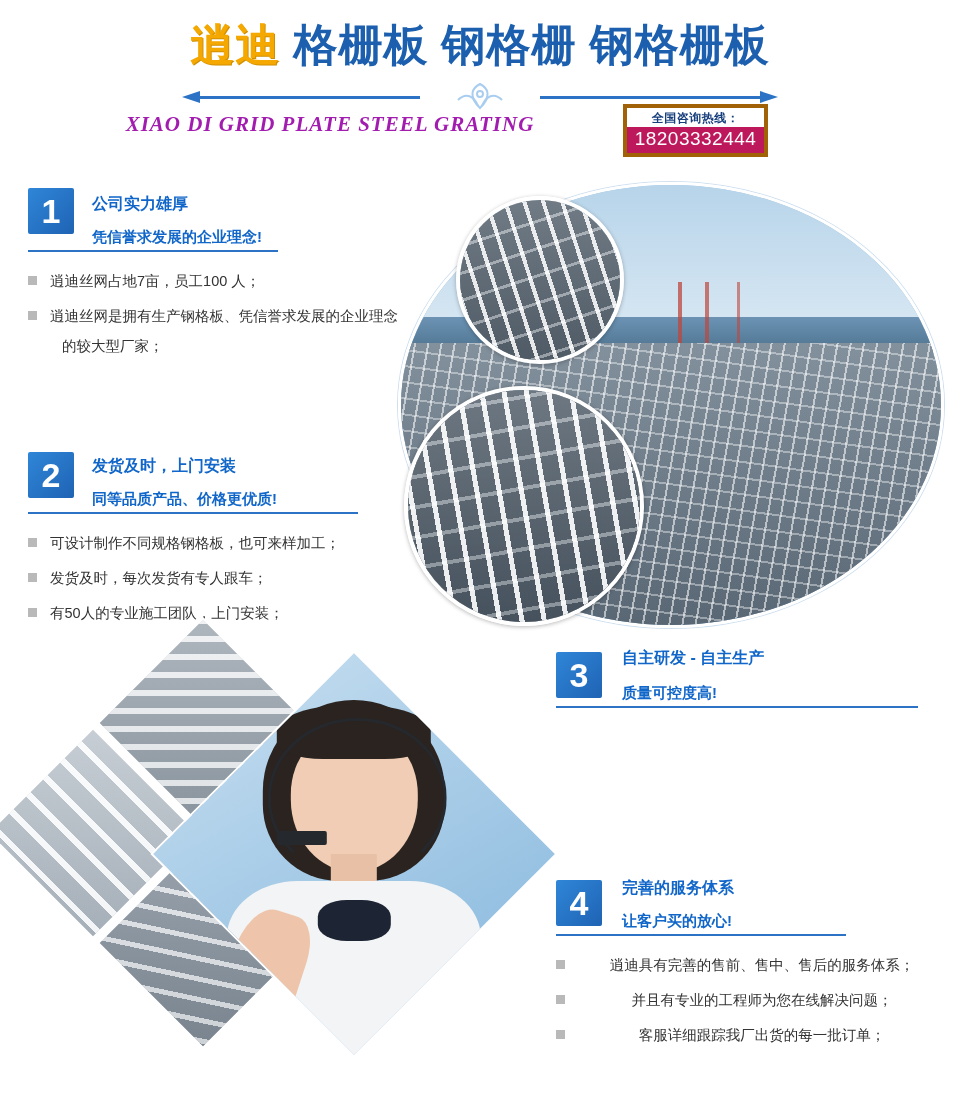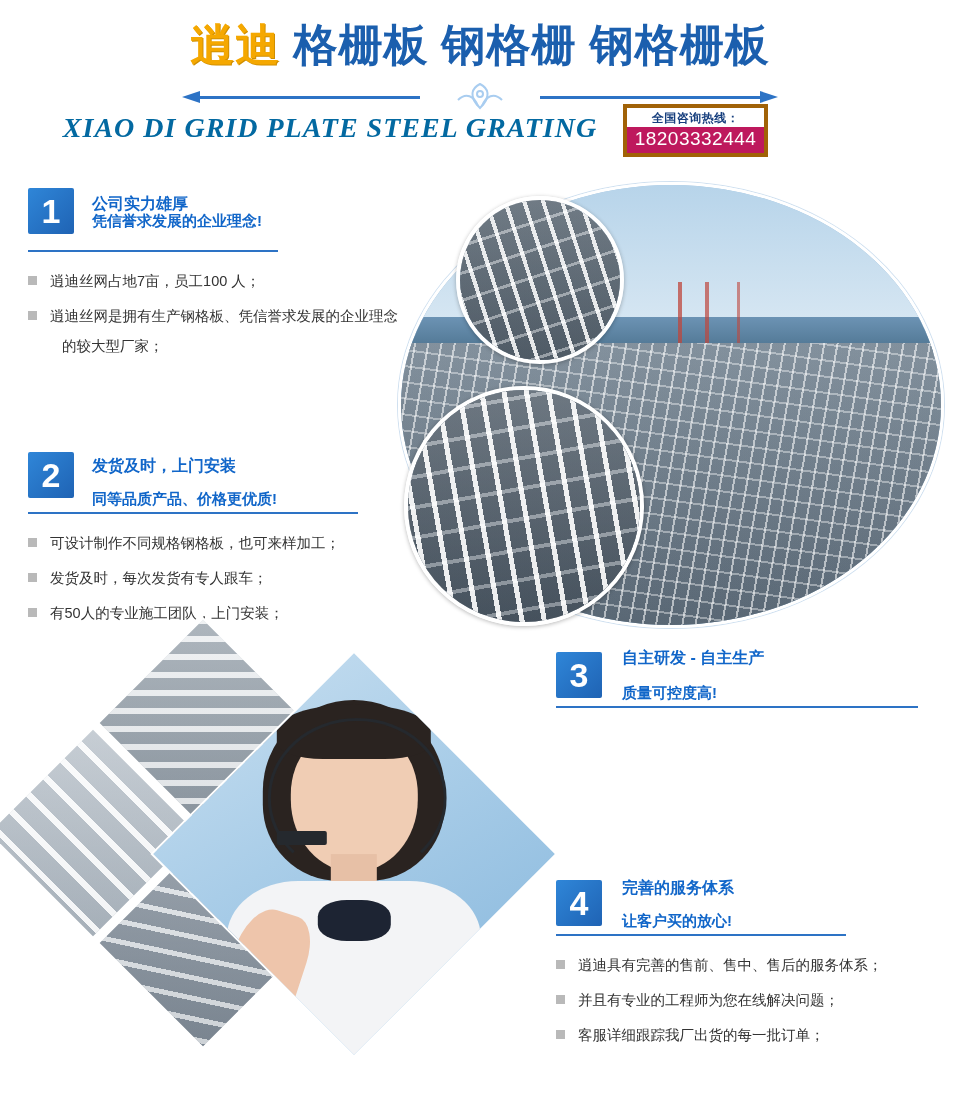--- a/index.html
+++ b/index.html
@@ -92,22 +92,22 @@
   }
   .header-sub {
     position: absolute;
     top: 112px;
     left: 0;
     width: 660px;
     text-align: center;
     font-family: "Liberation Serif", serif;
     font-style: italic;
     font-weight: bold;
-    font-size: 28px;
-    color: #0369a1;
+    font-size: 21px;
+    color: #a21caf;
     letter-spacing: 1px;
   }
   .hotline {
     position: absolute;
     top: 104px;
     left: 623px;
     width: 145px;
     border: 4px solid #a16207;
     background: #ffffff;
     box-sizing: border-box;
@@ -457,21 +457,21 @@
   <div class="circle-small c1">
     <div class="grate-tex angled"></div>
   </div>
 
   <div class="circle-small c2">
     <div class="grate-tex twist"></div>
   </div>
 
   <div class="num-badge" style="left:28px; top:188px;">1</div>
   <div class="blk-title" style="left:92px; top:194px;">公司实力雄厚</div>
-  <div class="blk-sub" style="left:92px; top:212px;">凭信誉求发展的企业理念!</div>
+  <div class="blk-sub" style="left:92px; top:228px;">凭信誉求发展的企业理念!</div>
   <div class="blk-underline" style="left:28px; top:250px; width:250px;"></div>
   <div class="bullets" style="left:28px; top:266px; width:380px;">
     <div class="bullet">
       <span class="sq"></span>
       <span>逍迪丝网占地7亩，员工100 人；</span>
     </div>
     <div class="bullet">
       <span class="sq"></span>
       <span>逍迪丝网是拥有生产钢格板、凭信誉求发展的企业理念</span>
       <span class="l2">的较大型厂家；</span>
@@ -529,21 +529,21 @@
 
   <div class="num-badge" style="left:556px; top:652px;">3</div>
   <div class="blk-title" style="left:622px; top:648px;">自主研发 - 自主生产</div>
   <div class="blk-sub" style="left:622px; top:684px;">质量可控度高!</div>
   <div class="blk-underline" style="left:556px; top:706px; width:362px;"></div>
 
   <div class="num-badge" style="left:556px; top:880px;">4</div>
   <div class="blk-title" style="left:622px; top:878px;">完善的服务体系</div>
   <div class="blk-sub" style="left:622px; top:912px;">让客户买的放心!</div>
   <div class="blk-underline" style="left:556px; top:934px; width:290px;"></div>
-  <div class="bullets" style="left:556px; top:950px; width:390px;">
+  <div class="bullets" style="left:556px; top:950px; width:390px;text-align:center;">
     <div class="bullet">
       <span class="sq"></span>
       <span>逍迪具有完善的售前、售中、售后的服务体系；</span>
     </div>
     <div class="bullet">
       <span class="sq"></span>
       <span>并且有专业的工程师为您在线解决问题；</span>
     </div>
     <div class="bullet">
       <span class="sq"></span>

